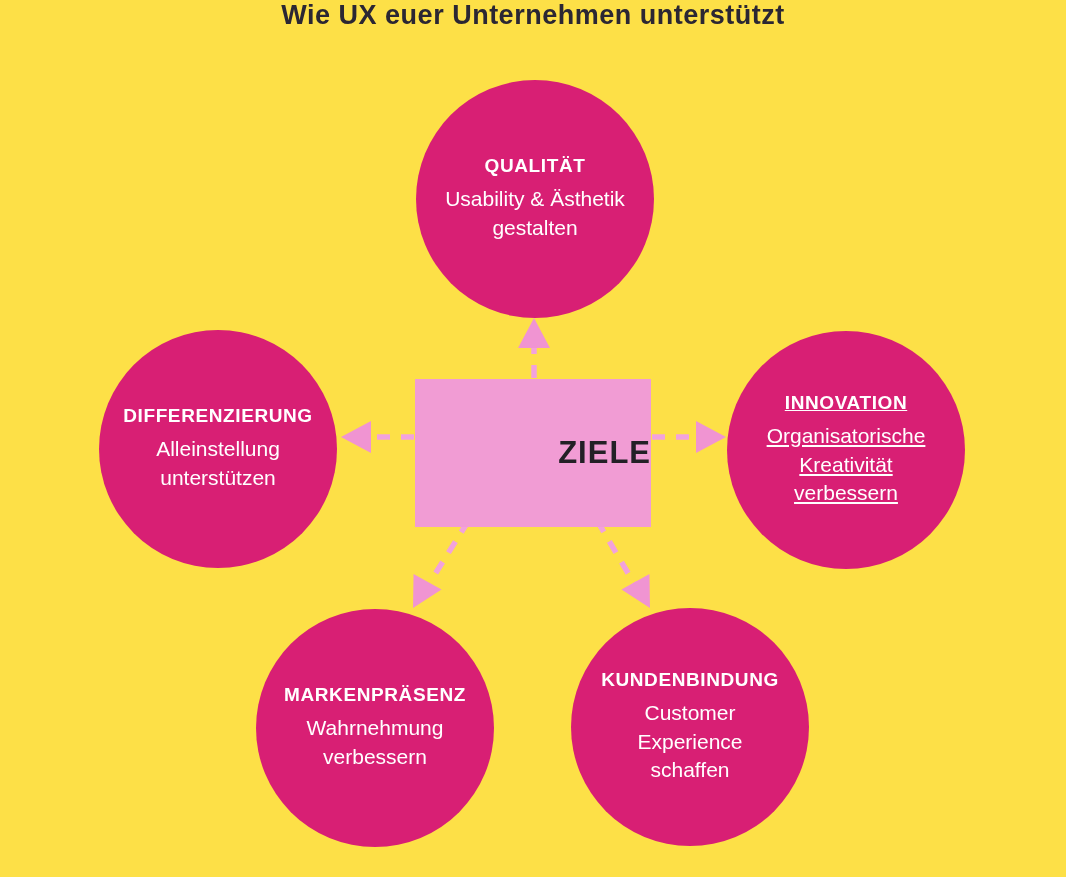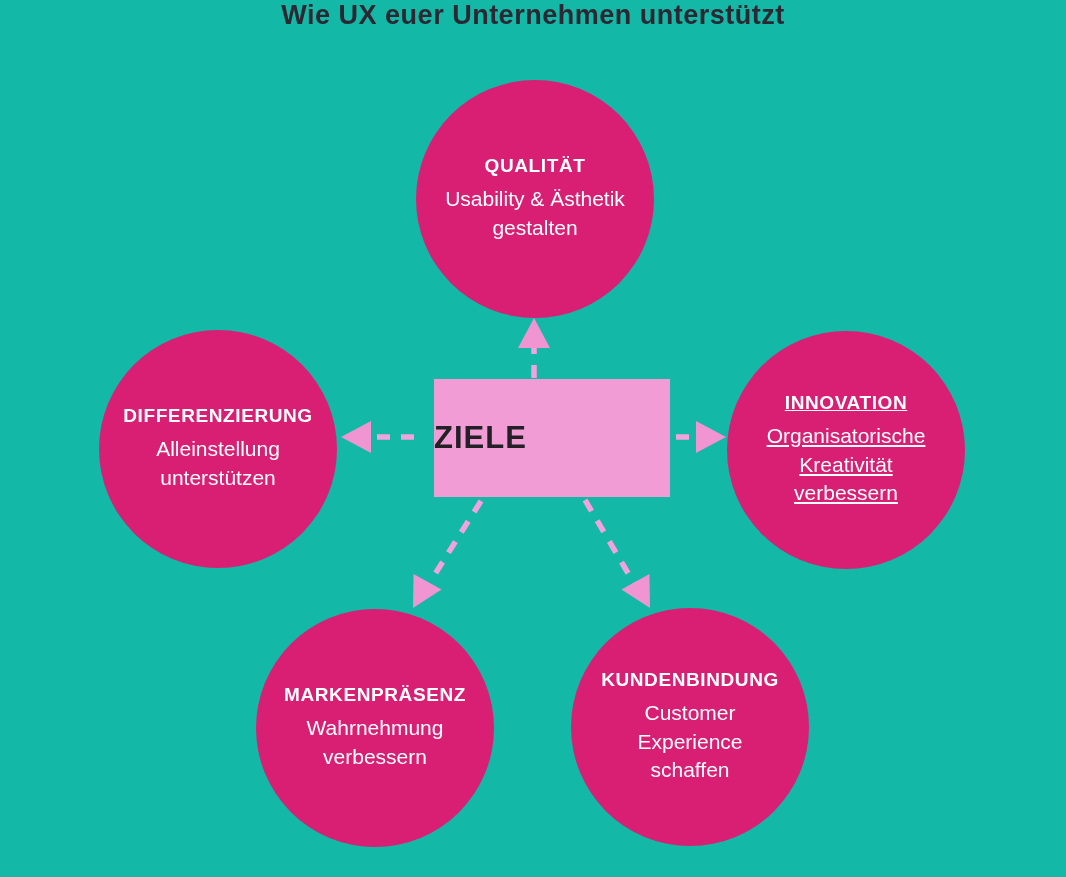--- a/index.html
+++ b/index.html
@@ -1,20 +1,20 @@
 <!DOCTYPE html>
 <html style="--circle-fill: #d81f74; --circle-text: #ffffff; --box-fill: #f19cd4; --box-text: #232026; --arrow-line: #f2a2dc; --arrow-head: #f094d2; --title-color: #2b2733;"><head>
 <meta charset="utf-8">
 <style>
   html, body { margin: 0; padding: 0; background: #ffffff; }
   .canvas {
     position: relative;
     width: 1066px;
     height: 877px;
-    background: #14b8a6;
+    background: #fde047;
     font-family: "Liberation Sans", sans-serif;
     overflow: hidden;
   }
   .diagram-title {
     position: absolute;
     top: 0px;
     left: 0;
     width: 100%;
     text-align: center;
     font-size: 27px;
@@ -51,28 +51,28 @@
     white-space: pre-line;
   }
   .node-qualitaet       { left: 416px; top: 80px;  }
   .node-differenzierung { left: 99px;  top: 330px; }
   .node-innovation      { left: 727px; top: 331px; text-decoration: underline; }
   .node-markenpraesenz  { left: 256px; top: 609px; }
   .node-kundenbindung   { left: 571px; top: 608px; }
 
   .center-box {
     position: absolute;
-    left: 434px;
+    left: 415px;
     top: 379px;
     width: 236px;
-    height: 118px;
+    height: 148px;
     background: var(--box-fill, #f19cd4);
     display: flex;
     align-items: center;
-    justify-content: flex-start;
+    justify-content: flex-end;
   }
   .center-label {
     font-size: 31px;
     font-weight: 700;
     letter-spacing: 1px;
     color: var(--box-text, #232026);
   }
   .arrow-layer {
     position: absolute;
     left: 0; top: 0;

